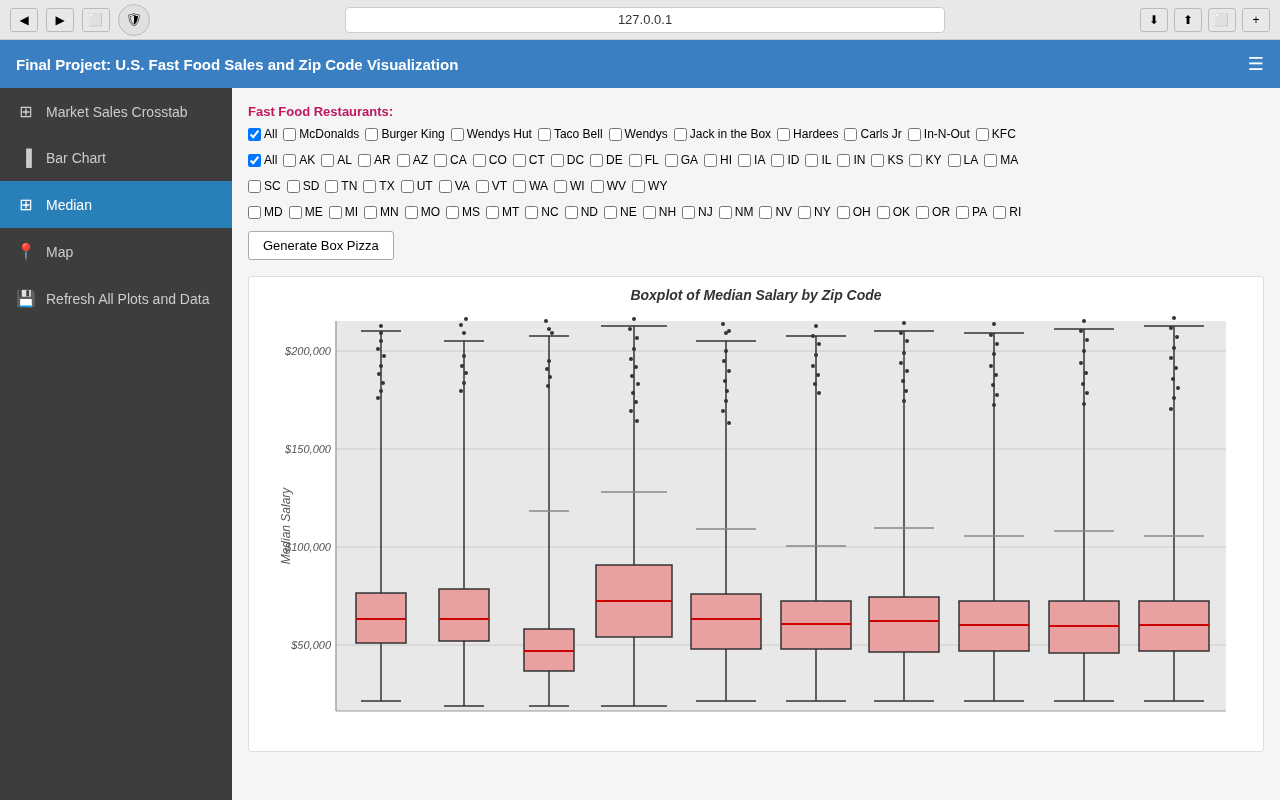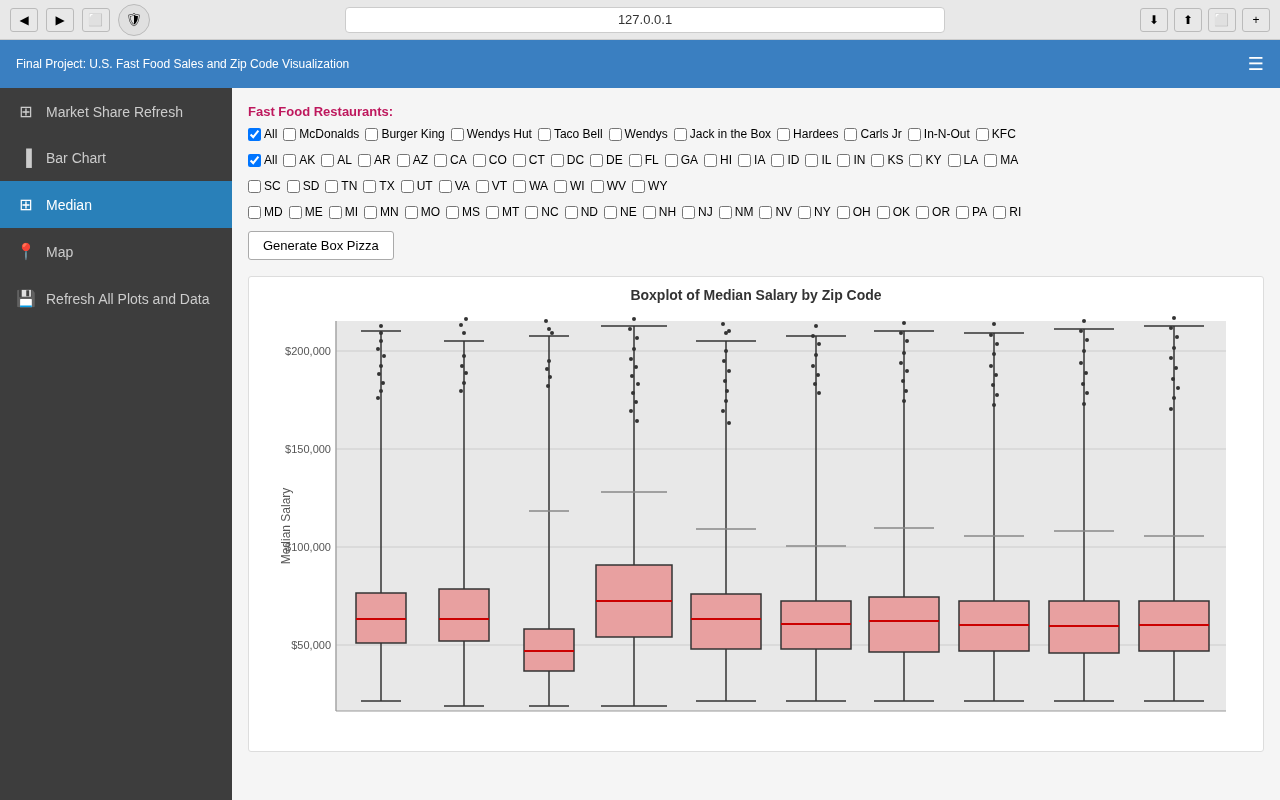--- a/index.html
+++ b/index.html
@@ -55,22 +55,22 @@
     .app-header {
       background: #3a7fc1;
       color: white;
       height: 48px;
       display: flex;
       align-items: center;
       padding: 0 16px;
       gap: 12px;
     }
     .app-title {
-      font-size: 12px;
-      font-weight: normal;
+      font-size: 15px;
+      font-weight: bold;
       flex: 1;
     }
     .hamburger-btn {
       background: none;
       border: none;
       color: white;
       font-size: 18px;
       cursor: pointer;
     }
 
@@ -151,20 +151,21 @@
       cursor: pointer;
       margin-bottom: 16px;
     }
 
     
     .chart-container {
       background: white;
       border: 1px solid #ddd;
       border-radius: 3px;
       padding: 10px;
+      font-style: italic;
     }
     .chart-title {
       text-align: center;
       font-size: 14px;
       font-weight: bold;
       margin-bottom: 8px;
       color: #333;
     }
 
     .chart-area {
@@ -200,21 +201,21 @@
 <div class="app-header">
   <span class="app-title">Final Project: U.S. Fast Food Sales and Zip Code Visualization</span>
   <button class="hamburger-btn">☰</button>
 </div>
 
 <div class="app-body">
 
   <div class="sidebar">
     <div class="sidebar-item">
       <span class="sidebar-icon">⊞</span>
-      <span>Market Share Refresh</span>
+      <span>Market Sales Crosstab</span>
     </div>
     <div class="sidebar-item">
       <span class="sidebar-icon">▐</span>
       <span>Bar Chart</span>
     </div>
     <div class="sidebar-item active">
       <span class="sidebar-icon">⊞</span>
       <span>Median</span>
     </div>
     <div class="sidebar-item">

